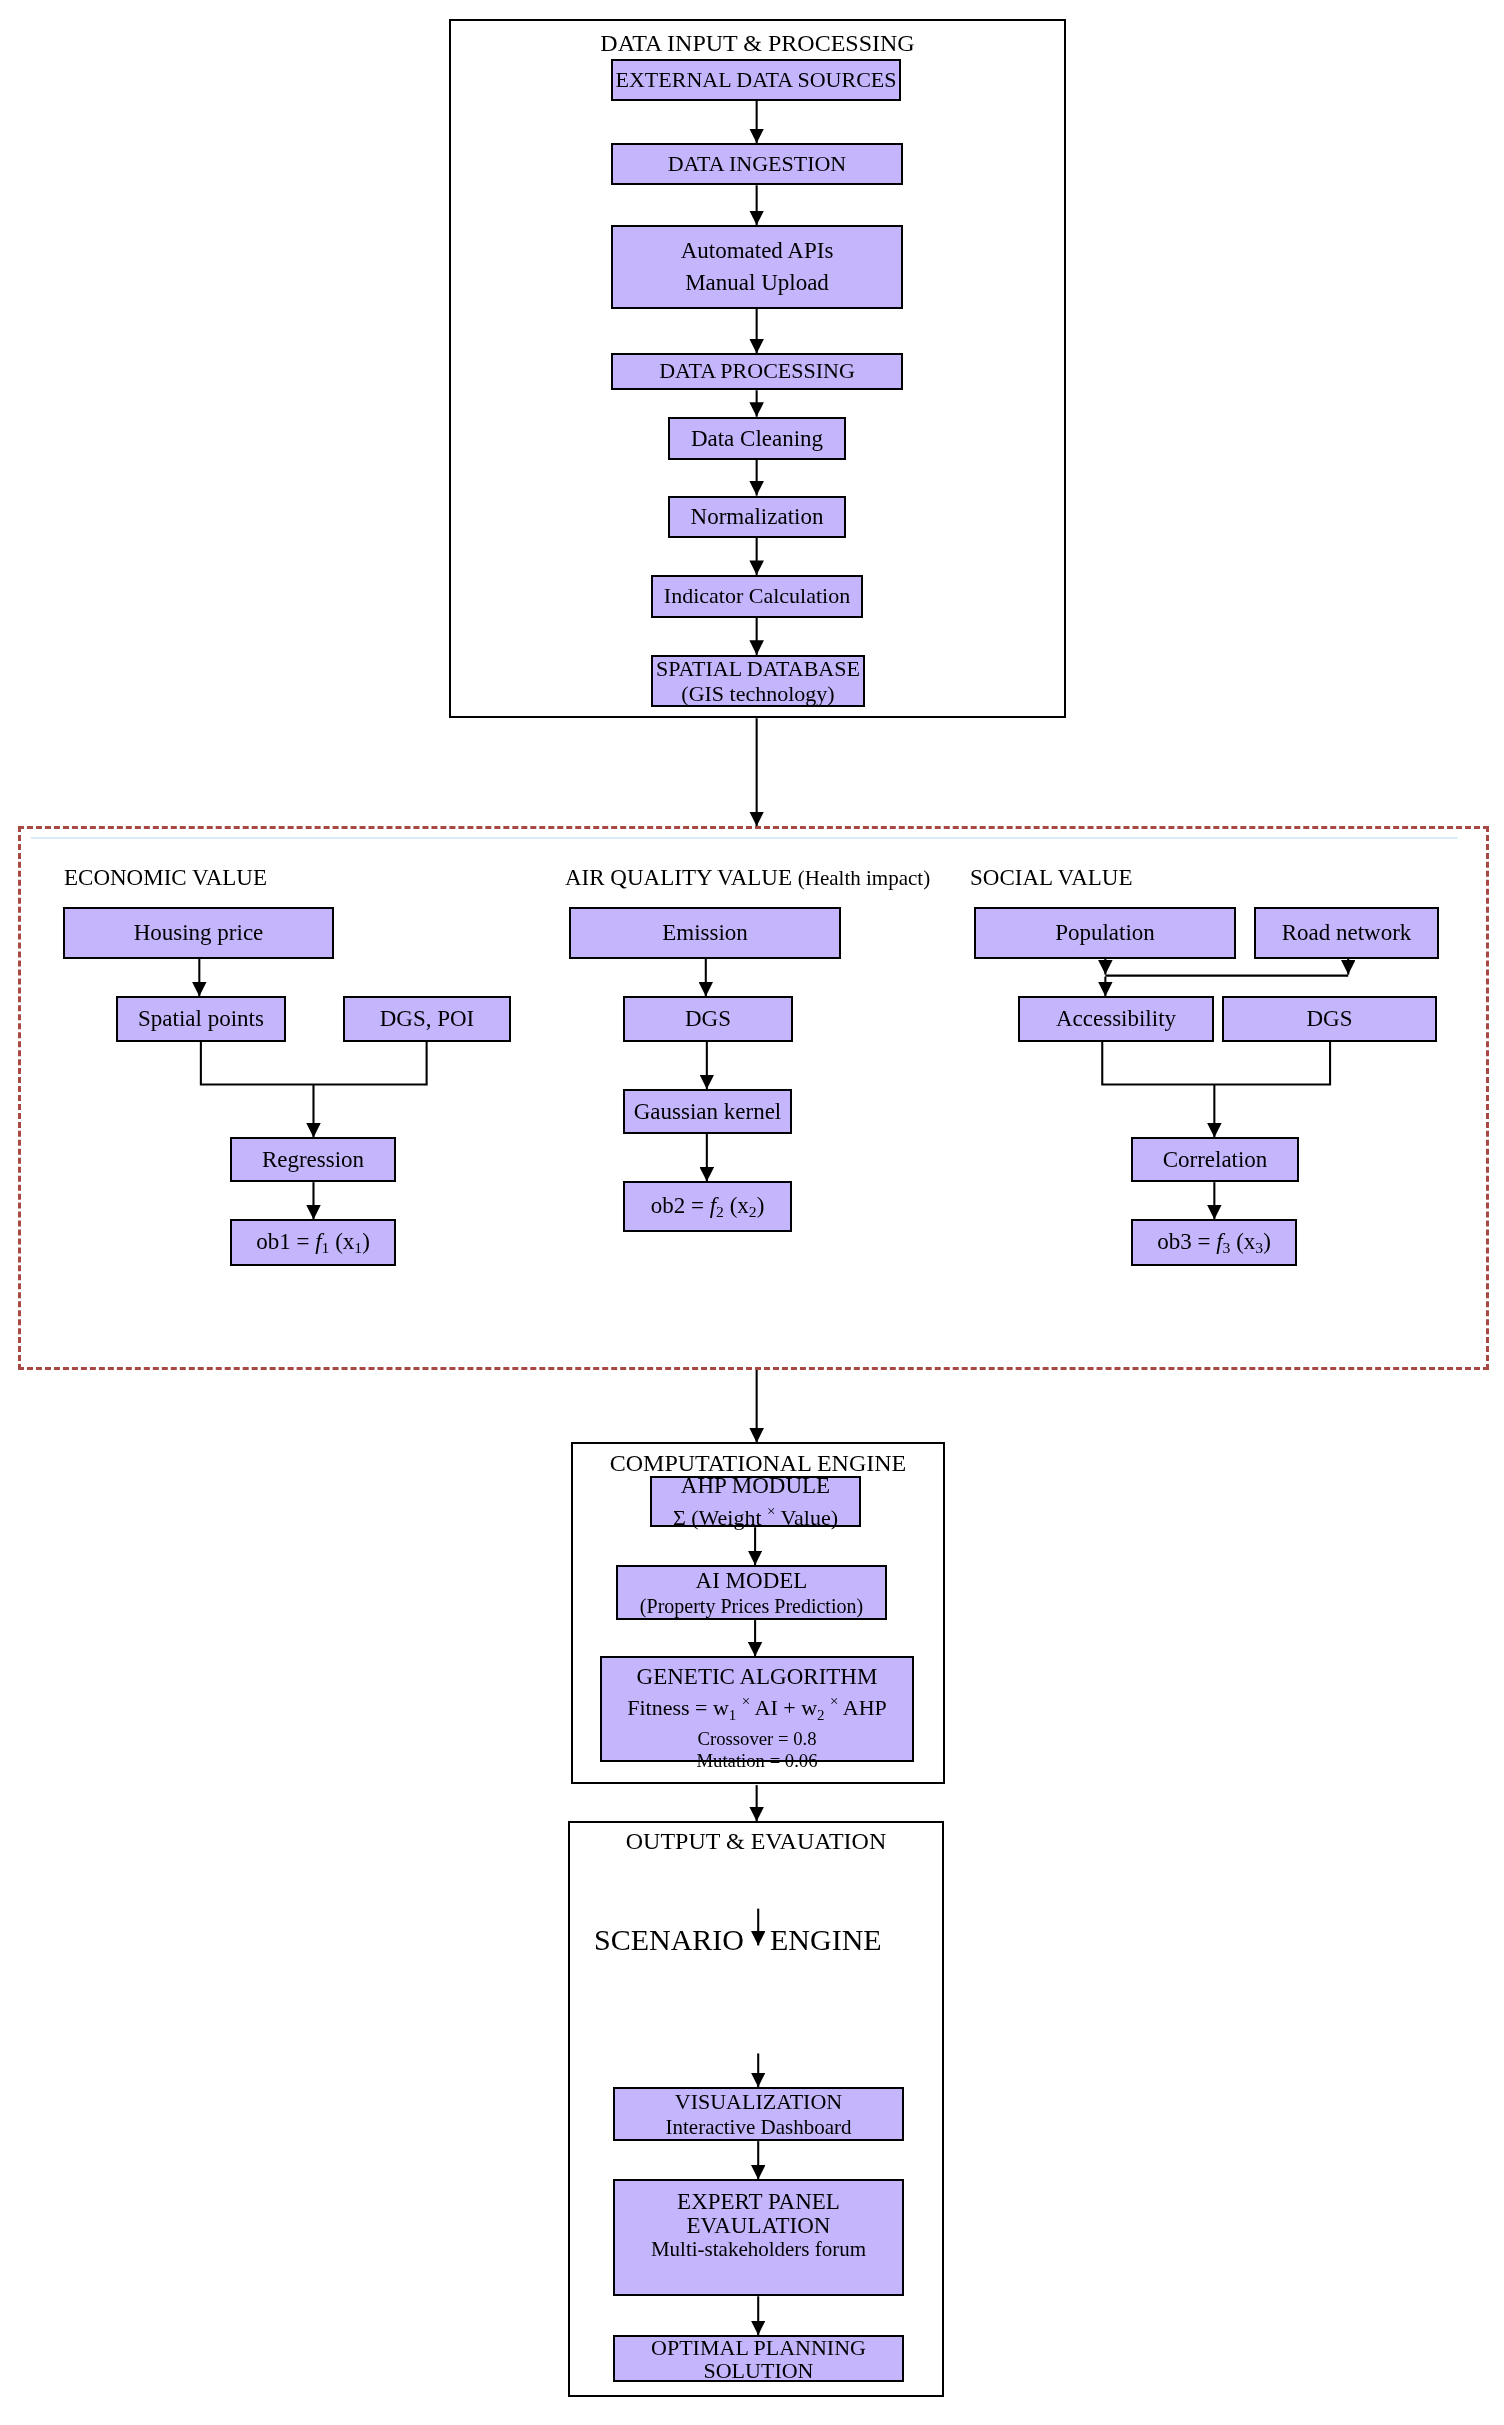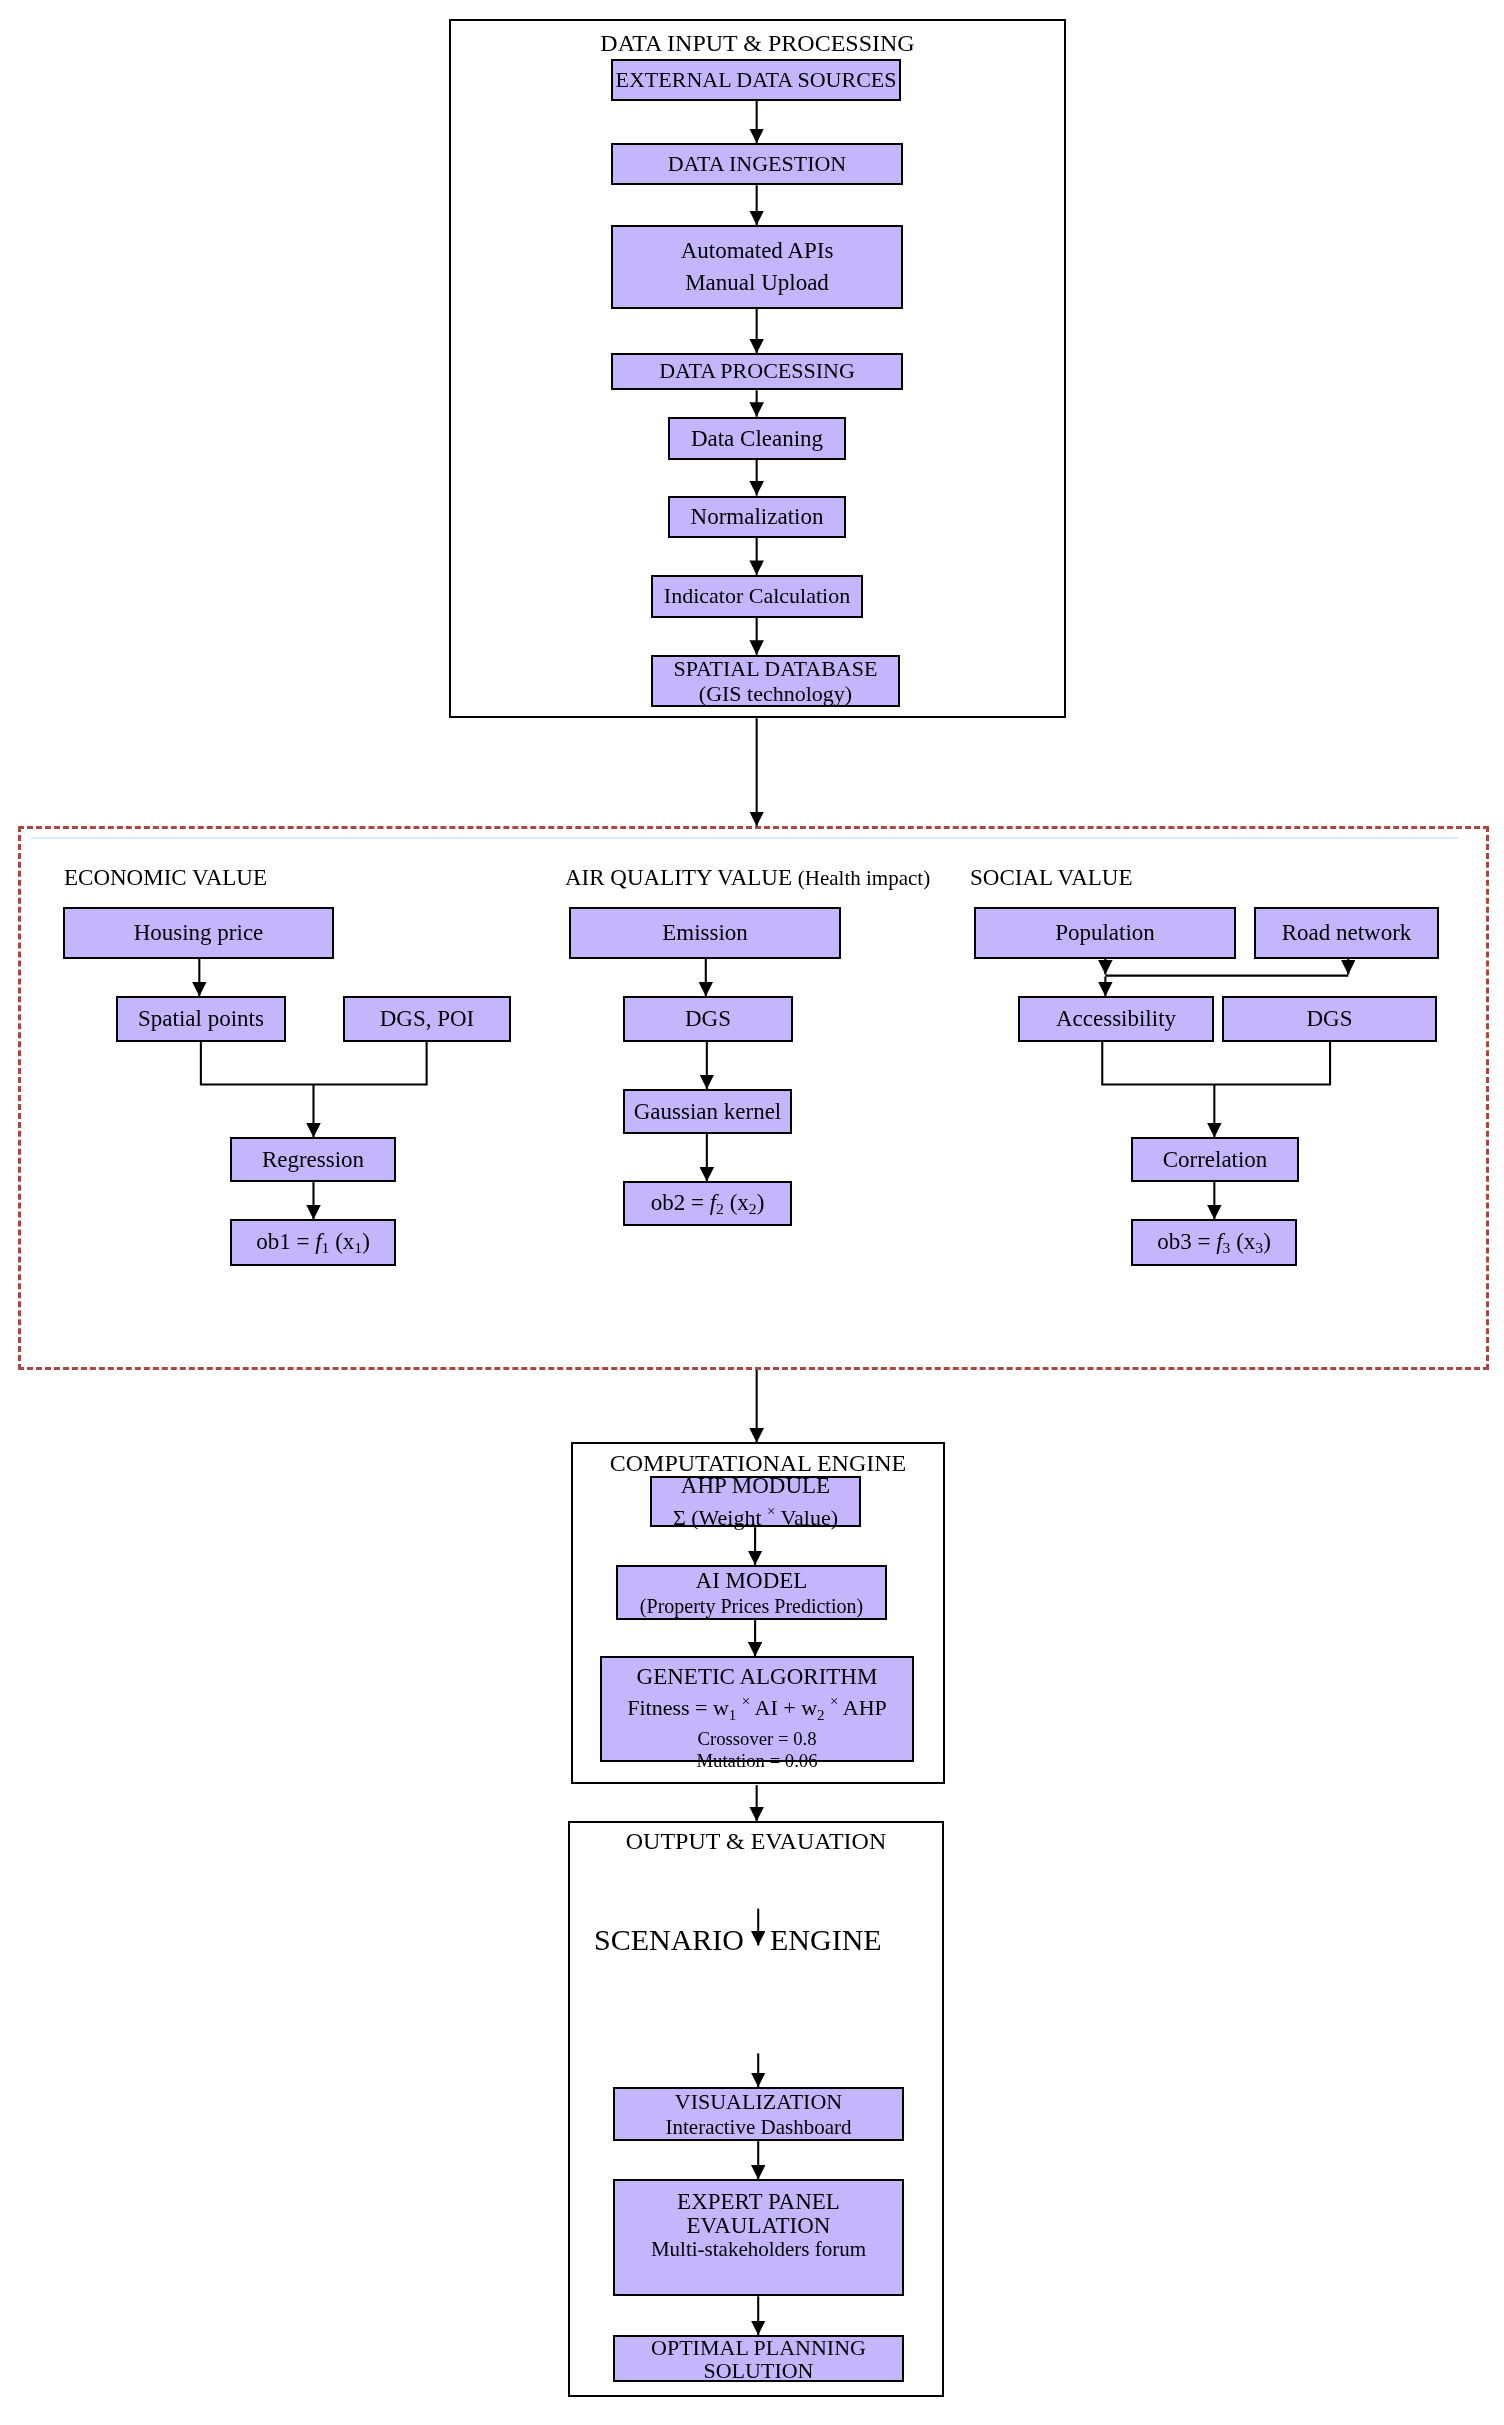--- a/index.html
+++ b/index.html
@@ -110,21 +110,21 @@
   </div>
 
   <div class="box fs44" style="left:668px;top:496px;width:178px;height:42px;">
     <div class="line">Normalization</div>
   </div>
 
   <div class="box fs42" style="left:651px;top:575px;width:212px;height:43px;">
     <div class="line">Indicator Calculation</div>
   </div>
 
-  <div class="box fs42" style="left:651px;top:655px;width:249px;height:52px;">
+  <div class="box fs42" style="left:651px;top:655px;width:214px;height:52px;">
     <div class="line lh48">SPATIAL DATABASE</div>
     <div class="line lh48">(GIS technology)</div>
   </div>
 
   <div class="hdr" style="left:64px;top:865px;">ECONOMIC VALUE</div>
 
   <div class="box fs44" style="left:63px;top:907px;width:271px;height:52px;">
     <div class="line">Housing price</div>
   </div>
 
@@ -154,21 +154,21 @@
   </div>
 
   <div class="box fs44" style="left:623px;top:996px;width:170px;height:46px;">
     <div class="line">DGS</div>
   </div>
 
   <div class="box fs44" style="left:623px;top:1089px;width:169px;height:45px;">
     <div class="line">Gaussian kernel</div>
   </div>
 
-  <div class="box fs44" style="left:623px;top:1181px;width:169px;height:45px;">
+  <div class="box fs44" style="left:623px;top:1181px;width:169px;height:51px;">
     <div class="line">ob2 = <i>f</i><sub>2</sub> (x<sub>2</sub>)</div>
   </div>
 
   <div class="hdr" style="left:970px;top:865px;">SOCIAL VALUE</div>
 
   <div class="box fs44" style="left:974px;top:907px;width:262px;height:52px;">
     <div class="line">Population</div>
   </div>
 
   <div class="box fs44" style="left:1254px;top:907px;width:185px;height:52px;">

